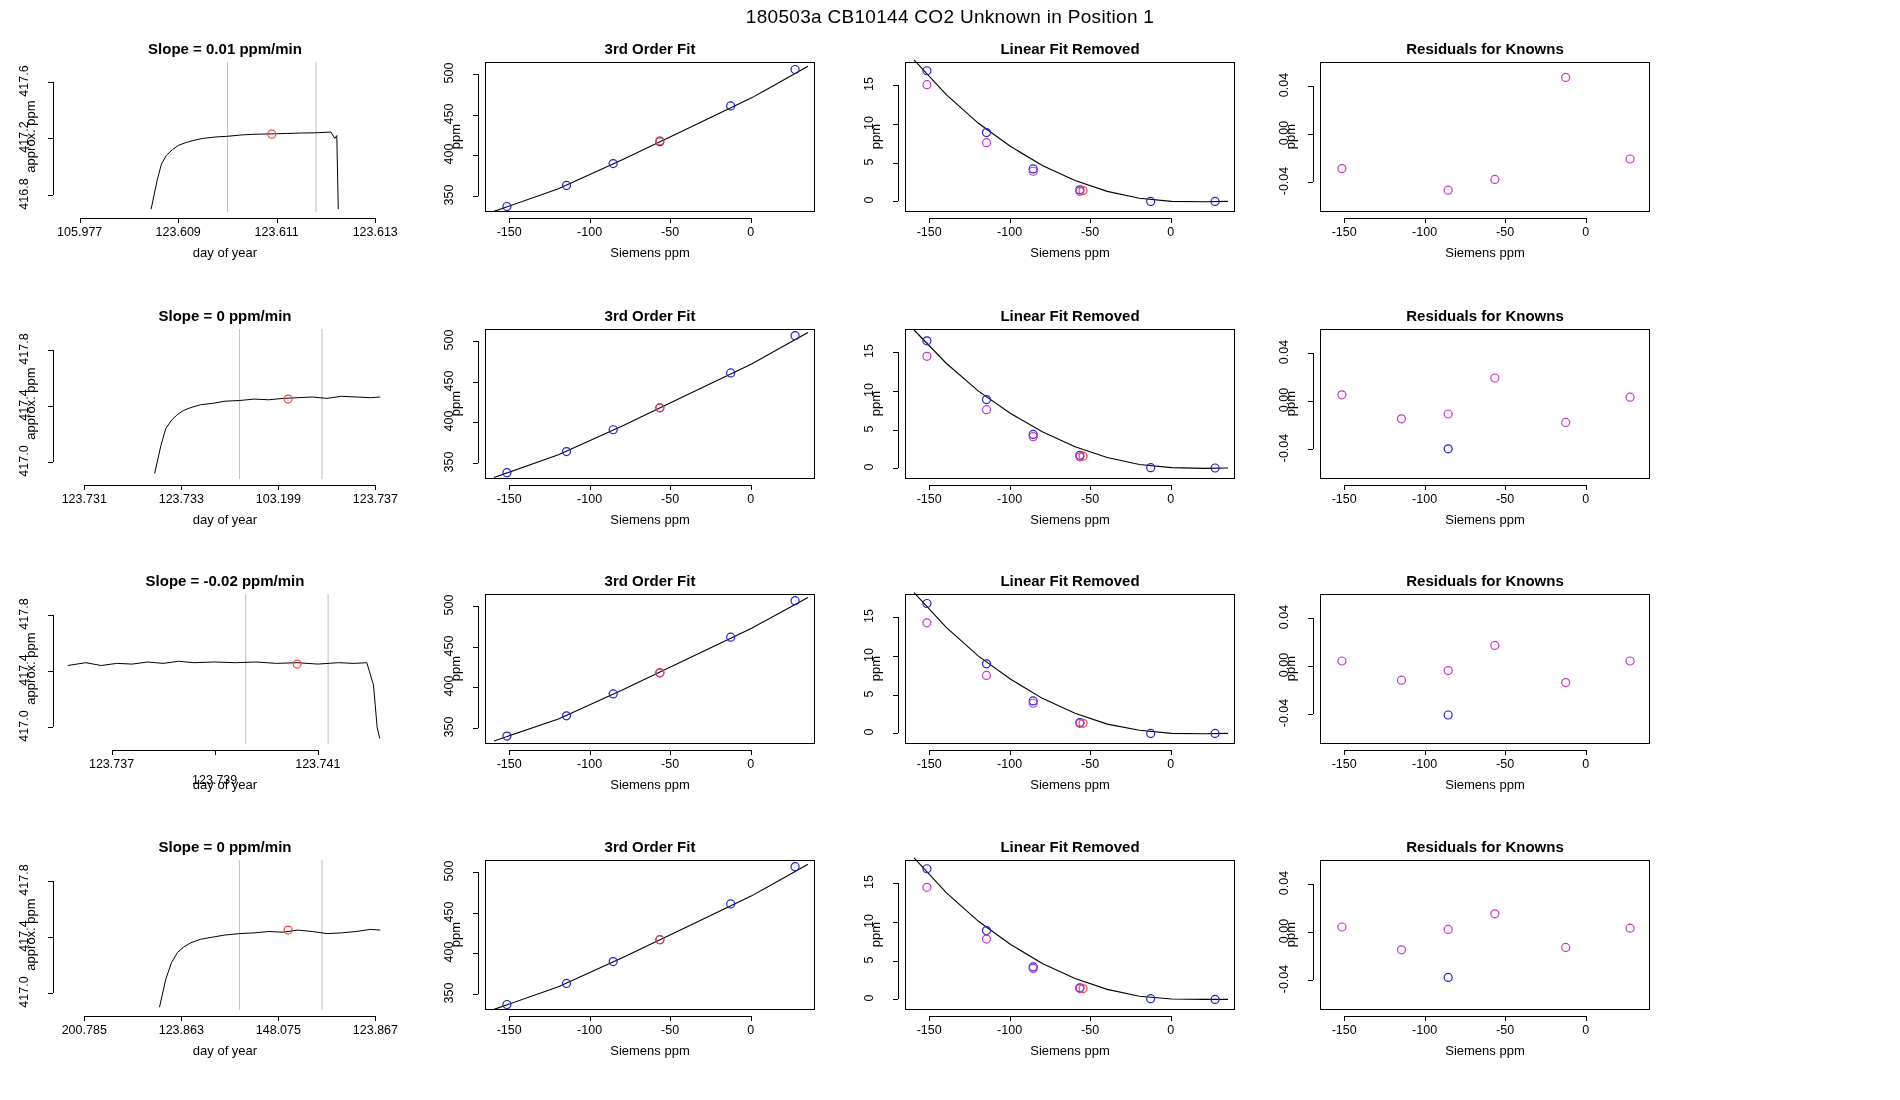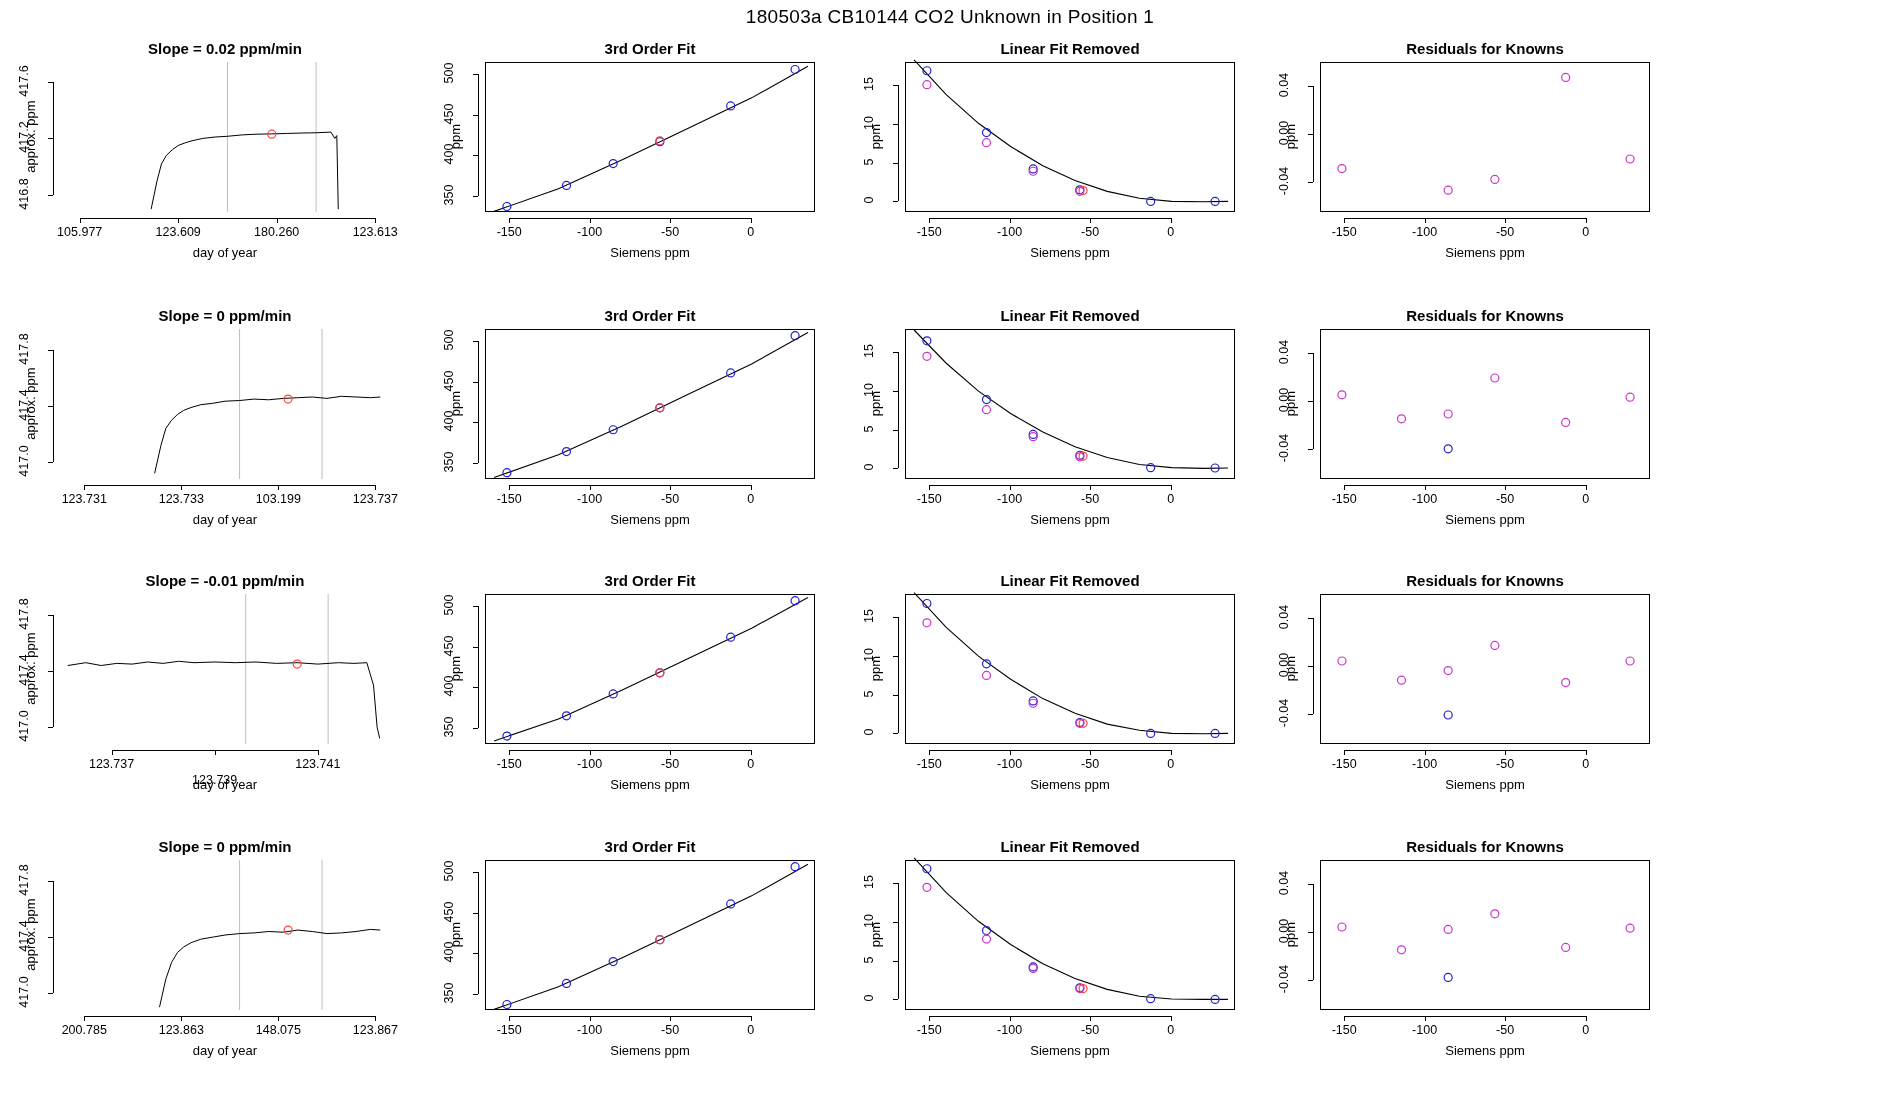--- a/index.html
+++ b/index.html
@@ -47,36 +47,36 @@
   .pt{fill:none;stroke-width:1.2;}
 </style>
 </head>
 <body>
 <div id="root">
 
 <div class="page-title">180503a     CB10144   CO2 Unknown in Position  1</div>
 
 <div id="panels">
       <div class="panel" style="left: 60px; top: 40px; width: 330px; height: 230px;">
-        <div class="panel-title">Slope =  0.02  ppm/min</div>
+        <div class="panel-title">Slope =  0.01  ppm/min</div>
         <div class="plotbox" style="left: 0px; top: 22px; width: 330px; height: 150px; border: none;">
           <svg width="330" height="150">
             <line x1="167.46268656724774" x2="167.46268656724774" y1="0" y2="150" class="vline"></line>
             <line x1="256.1194029853672" x2="256.1194029853672" y1="0" y2="150" class="vline"></line>
             <path d="M91.12 147.17 L97.03 118.87 L101.46 101.89 L106.39 93.40 L112.30 87.74 L118.21 83.49 L125.60 80.66 L132.99 78.54 L142.84 76.42 L155.15 75.00 L167.46 74.29 L182.24 72.88 L197.01 72.17 L211.79 71.89 L226.57 71.46 L241.34 71.04 L256.12 70.75 L265.97 70.33 L270.90 70.05 L274.84 76.42 L276.81 73.58 L278.28 147.17 " class="trace"></path>
             <circle cx="211.79" cy="72.17" r="4" class="pt" stroke="#ff4040"></circle>
           </svg>
         </div>
         <div class="axis-line" style="left: 19.7015px; top: 178px; width: 295.522px; height: 1px;"></div>
         <div class="tick" style="left: 19.7015px; top: 178px; height: 5px;"></div>
         <div class="ticklabel" style="left: -25.2985px; top: 185px; width: 90px;">105.977</div>
         <div class="tick" style="left: 118.209px; top: 178px; height: 5px;"></div>
         <div class="ticklabel" style="left: 73.209px; top: 185px; width: 90px;">123.609</div>
         <div class="tick" style="left: 216.716px; top: 178px; height: 5px;"></div>
-        <div class="ticklabel" style="left: 171.716px; top: 185px; width: 90px;">180.260</div>
+        <div class="ticklabel" style="left: 171.716px; top: 185px; width: 90px;">123.611</div>
         <div class="tick" style="left: 315.224px; top: 178px; height: 5px;"></div>
         <div class="ticklabel" style="left: 270.224px; top: 185px; width: 90px;">123.613</div>
         <div class="axis-title" style="left: 0px; top: 205px;">day of year</div>
         <div class="axis-line" style="left: -7px; top: 41.8113px; width: 1px; height: 113.208px;"></div>
         <div class="tick-h" style="left: -12px; top: 155.019px; width: 5px;"></div>
         <div class="ticklabel-y" style="left: -58px; top: 147.019px; width: 44px; text-align: center; transform: rotate(-90deg);">416.8</div>
         <div class="tick-h" style="left: -12px; top: 98.4151px; width: 5px;"></div>
         <div class="ticklabel-y" style="left: -58px; top: 90.4151px; width: 44px; text-align: center; transform: rotate(-90deg);">417.2</div>
         <div class="tick-h" style="left: -12px; top: 41.8113px; width: 5px;"></div>
         <div class="ticklabel-y" style="left: -58px; top: 33.8113px; width: 44px; text-align: center; transform: rotate(-90deg);">417.6</div>
@@ -315,21 +315,21 @@
         <div class="axis-line" style="left: -7px; top: 46px; width: 1px; height: 96px;"></div>
         <div class="tick-h" style="left: -12px; top: 142px; width: 5px;"></div>
         <div class="ticklabel-y" style="left: -58px; top: 134px; width: 44px; text-align: center; transform: rotate(-90deg);">-0.04</div>
         <div class="tick-h" style="left: -12px; top: 94px; width: 5px;"></div>
         <div class="ticklabel-y" style="left: -58px; top: 86px; width: 44px; text-align: center; transform: rotate(-90deg);">0.00</div>
         <div class="tick-h" style="left: -12px; top: 46px; width: 5px;"></div>
         <div class="ticklabel-y" style="left: -58px; top: 38px; width: 44px; text-align: center; transform: rotate(-90deg);">0.04</div>
         <div class="axis-title-y" style="left: -90px; top: 89px; width: 120px; text-align: center;">ppm</div>
       </div>
       <div class="panel" style="left: 60px; top: 572px; width: 330px; height: 230px;">
-        <div class="panel-title">Slope =  -0.01  ppm/min</div>
+        <div class="panel-title">Slope =  -0.02  ppm/min</div>
         <div class="plotbox" style="left: 0px; top: 22px; width: 330px; height: 150px; border: none;">
           <svg width="330" height="150">
             <line x1="185.62499999958783" x2="185.62499999958783" y1="0" y2="150" class="vline"></line>
             <line x1="268.1250000001374" x2="268.1250000001374" y1="0" y2="150" class="vline"></line>
             <path d="M7.73 71.50 L25.78 68.69 L41.25 71.50 L56.72 69.39 L72.19 70.09 L87.66 67.99 L103.12 69.39 L118.59 67.29 L134.06 68.69 L154.69 67.99 L175.31 68.69 L195.94 67.99 L216.56 69.39 L237.19 68.69 L257.81 70.09 L278.44 68.69 L293.91 69.39 L306.80 68.69 L313.50 91.12 L317.11 133.18 L319.69 144.39 " class="trace"></path>
             <circle cx="237.19" cy="70.09" r="4" class="pt" stroke="#ff4040"></circle>
           </svg>
         </div>
         <div class="axis-line" style="left: 51.5625px; top: 178px; width: 206.25px; height: 1px;"></div>
         <div class="tick" style="left: 51.5625px; top: 178px; height: 5px;"></div>

